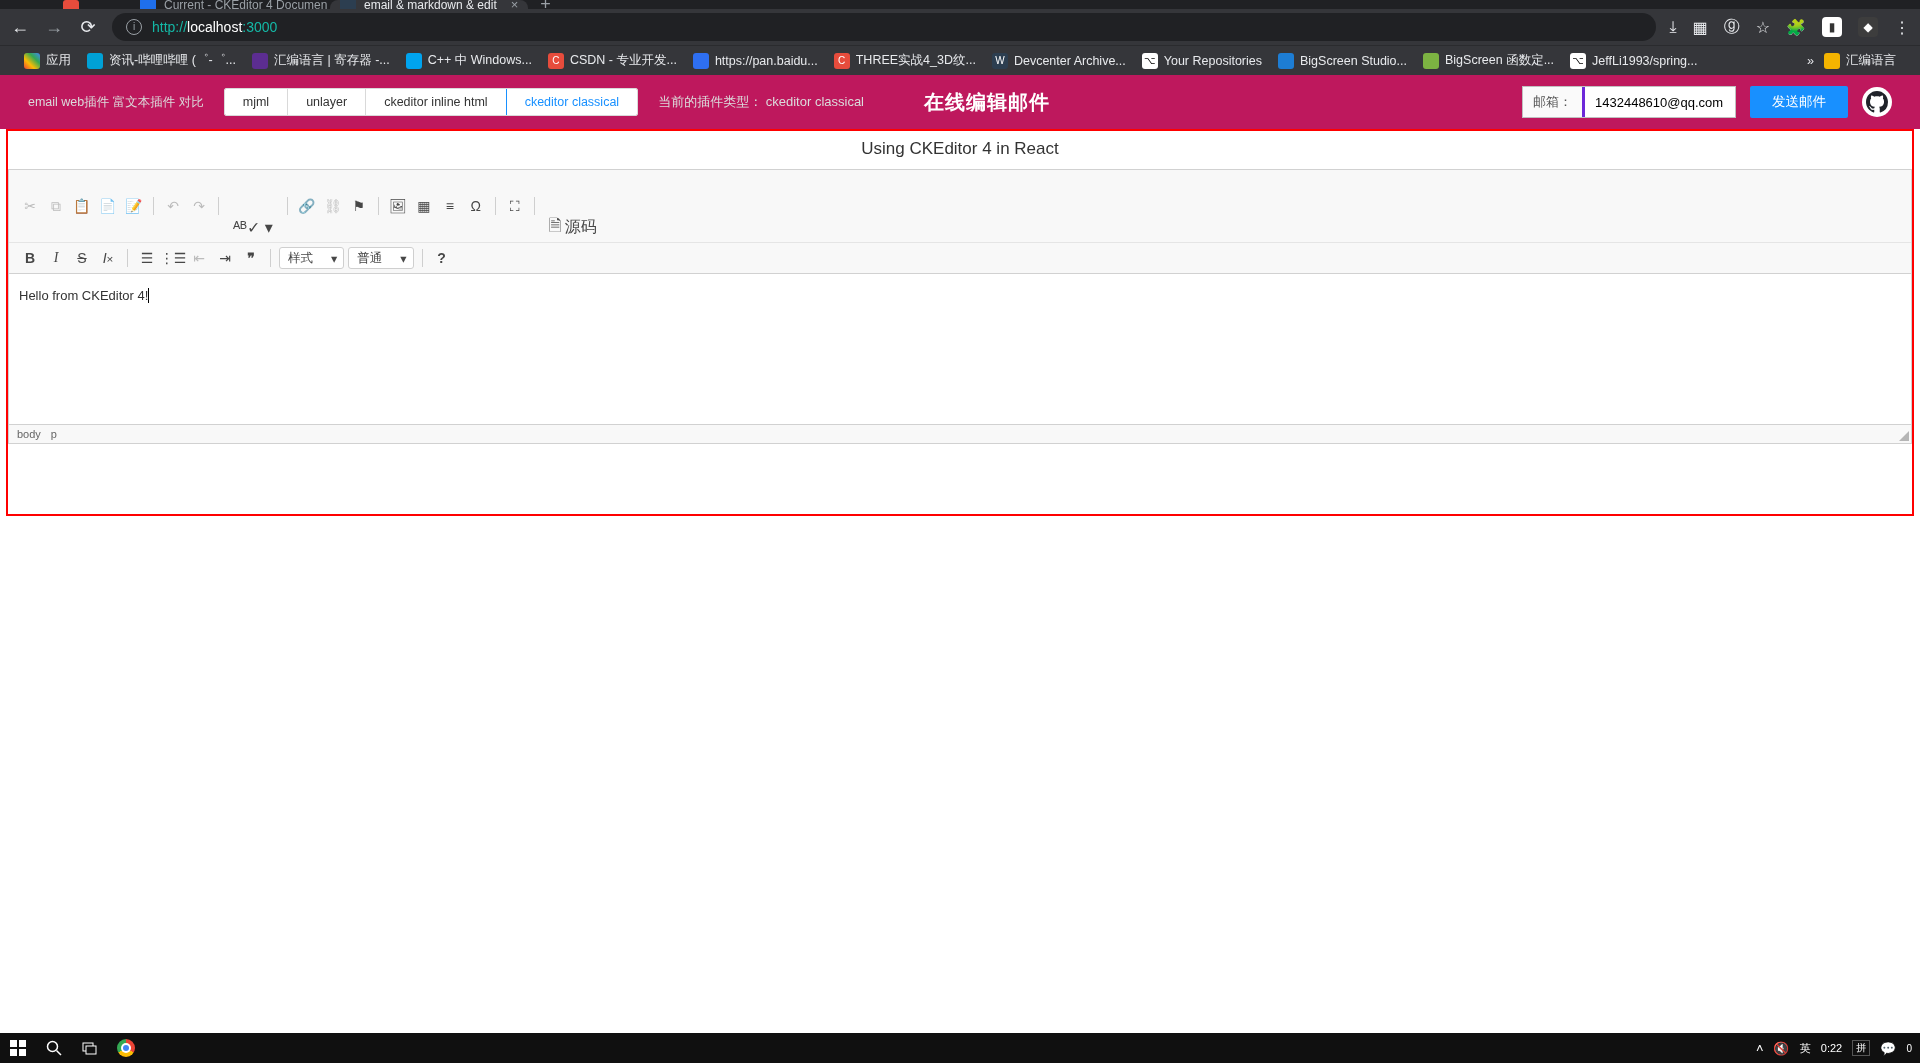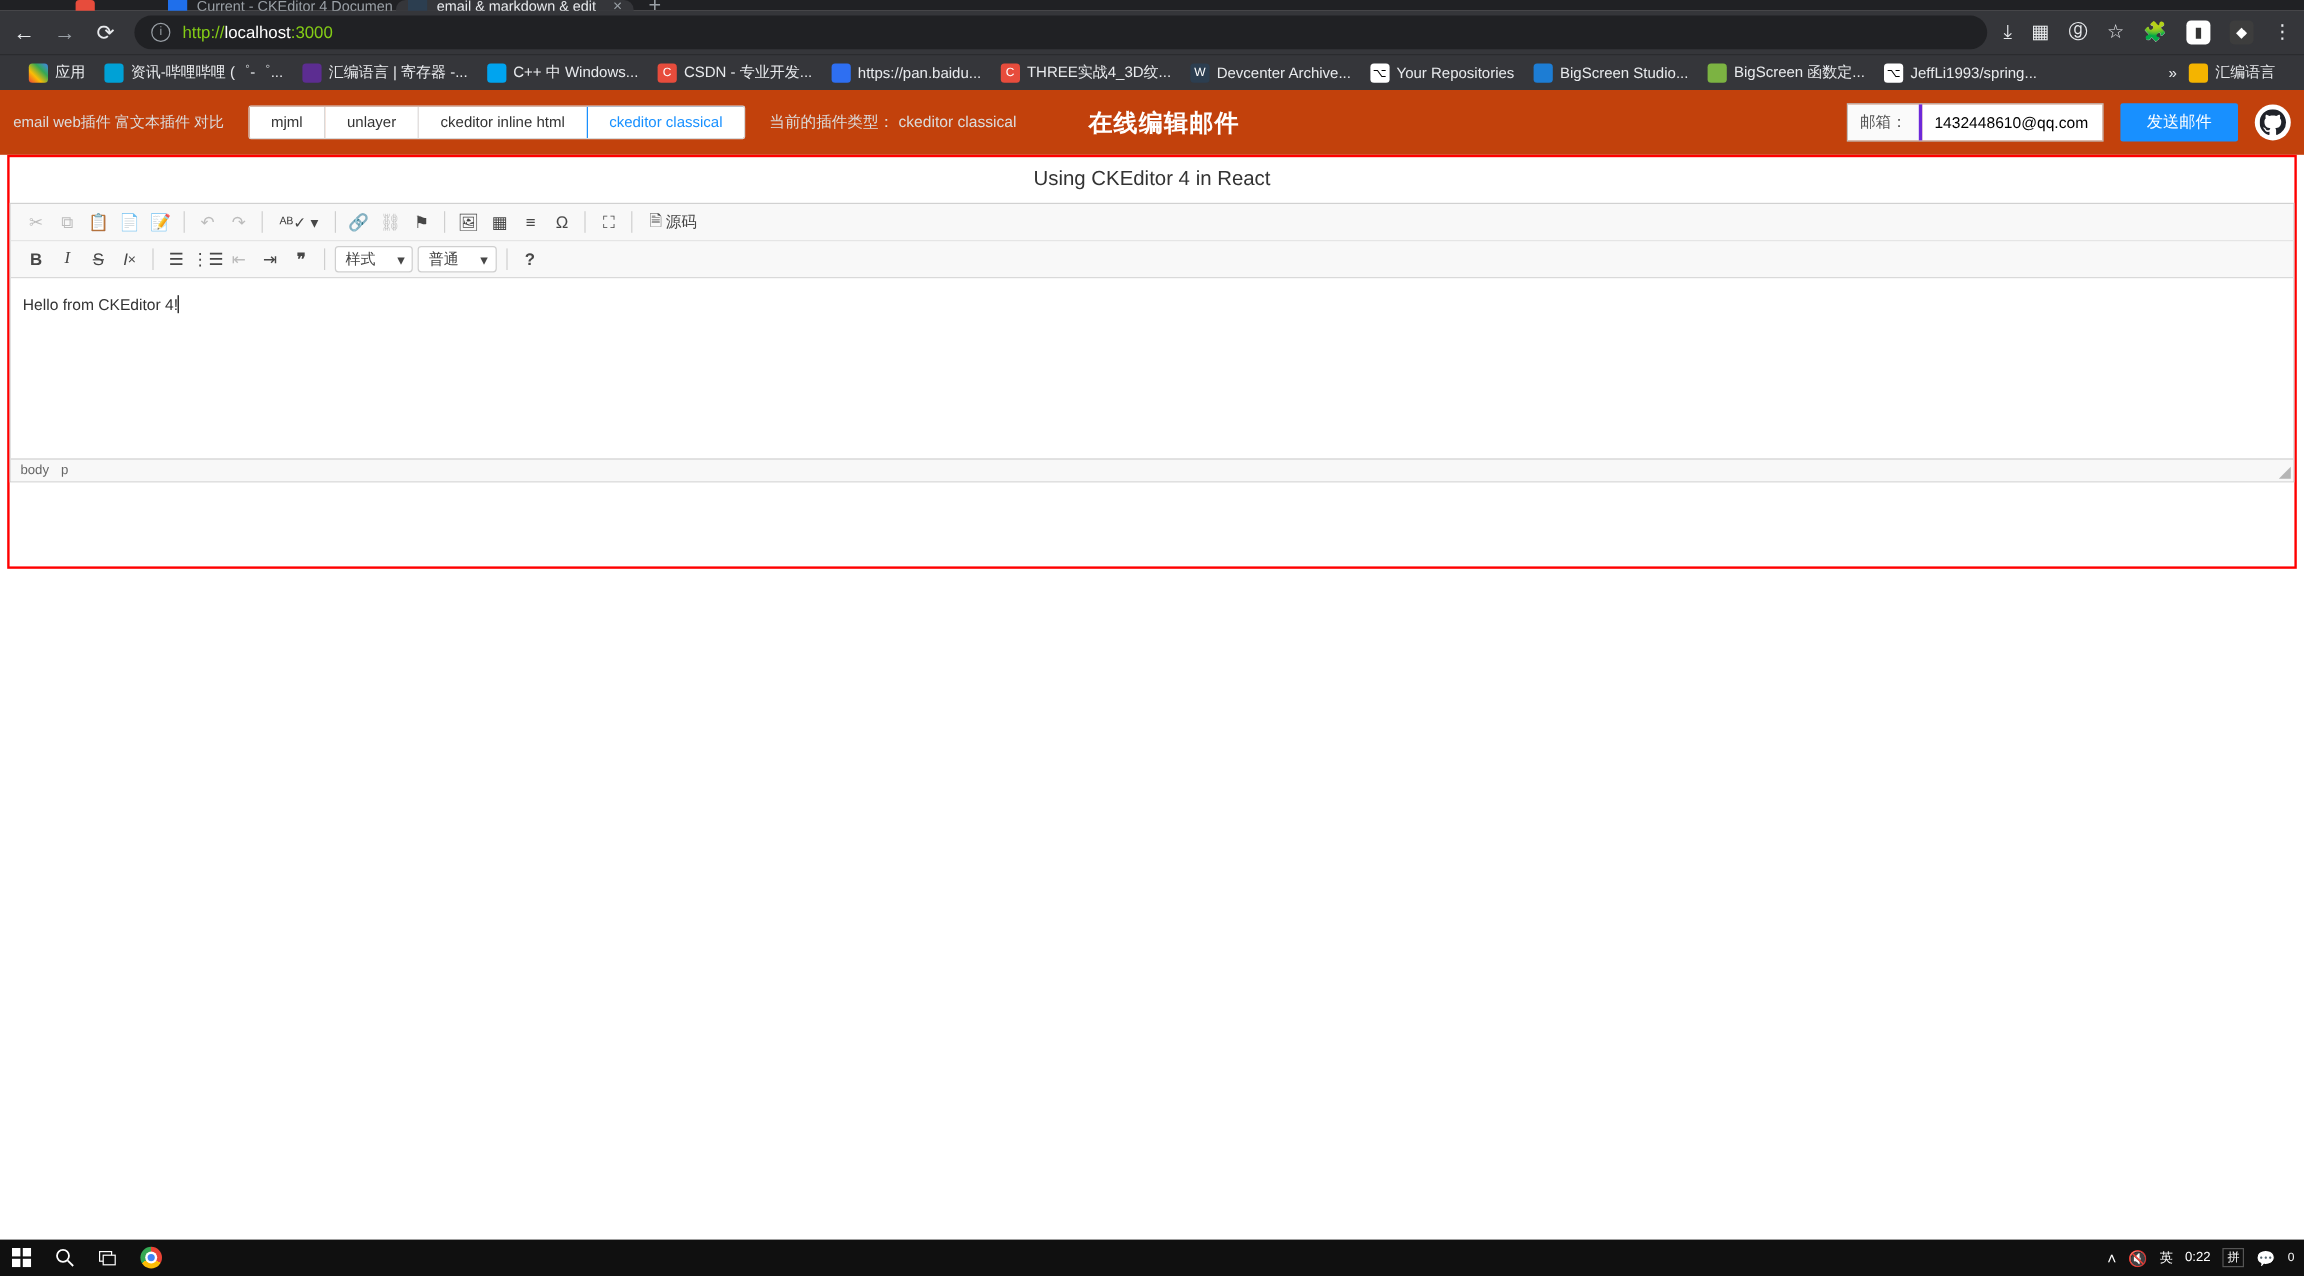--- a/index.html
+++ b/index.html
@@ -13,32 +13,32 @@
   .tab .favicon { width:16px; height:16px; flex:0 0 16px; border-radius:3px;}
   .tab .close { margin-left:6px; color:#9aa0a6; font-size:13px;}
   .new-tab { color:#9aa0a6; padding:0 12px; font-size:18px; line-height:9px;}
 
   .chrome-toolbar { height:36px; background:#35363a; display:flex; align-items:center; padding:0 10px; gap:14px;}
   .chrome-toolbar .nav-ico { color:#9aa0a6; font-size:18px; cursor:pointer; width:20px; text-align:center;}
   .chrome-toolbar .nav-ico.enabled { color:#e8eaed; }
   .addr { flex:1; height:28px; background:#202124; border-radius:14px; display:flex; align-items:center; padding:0 14px; gap:10px;}
   .addr .info { color:#9aa0a6; width:16px; height:16px; border:1.5px solid #9aa0a6; border-radius:50%; font-size:10px; text-align:center; line-height:13px;}
   .addr-text { font-size:14px; color:#fff; }
-  .addr-text .muted{ color:#84cc16; }
+  .addr-text .muted{ color:#14b8a6; }
   .right-icons{ display:flex; gap:16px; align-items:center; color:#e8eaed;}
   .right-icons .ico{ font-size:16px; color:#e8eaed; cursor:pointer;}
   .ext-badge{ width:20px;height:20px;border-radius:4px;display:flex;align-items:center;justify-content:center;font-size:12px;}
 
   .bookmarks-bar{ height:30px; background:#35363a; border-top:1px solid #2a2b2e; display:flex; align-items:center; padding:0 24px; gap:16px; font-size:12.5px; color:#e8eaed;}
   .bm{ display:flex; align-items:center; gap:6px; cursor:pointer; white-space:nowrap;}
   .bm .fav{ width:16px;height:16px;border-radius:3px; background:#666; display:flex;align-items:center;justify-content:center;font-size:10px;}
   .bookmarks-right{ margin-left:auto; display:flex; align-items:center; gap:10px;}
 
   
-  .app-header{ height:54px; background:#c2410c; display:flex; align-items:center; padding:0 11px; gap:20px; color:#fff;}
+  .app-header{ height:54px; background:#be185d; display:flex; align-items:center; padding:0 28px; gap:20px; color:#fff;}
   .app-left-label{ font-size:12.5px; color:#dcdcdc; white-space:nowrap;}
   .plugin-tabs{ display:flex; border:1px solid #d9d9d9; border-radius:2px; overflow:hidden;}
   .ptab{ background:#fff; color:#333; font-size:12.5px; padding:6px 18px; border-right:1px solid #d9d9d9; cursor:pointer;}
   .ptab:last-child{ border-right:none;}
   .ptab.active{ color:#1890ff; border:1px solid #1890ff; margin:-1px; z-index:1; background:#fff;}
   .current-type{ font-size:13px; color:#dcdcdc; white-space:nowrap;}
   .app-title{ font-size:20px; font-weight:700; letter-spacing:1px; margin-left:40px;}
   .app-header-right{ margin-left:auto; display:flex; align-items:center; gap:14px;}
   .email-box{ display:flex; border:1px solid #c0c0c0; height:32px;}
   .email-box .lbl{ background:#fafafa; color:#555; font-size:13px; padding:0 10px; display:flex; align-items:center; border-right:3px solid #6d28d9;}
@@ -51,21 +51,21 @@
   .highlight-box{ border:2.5px solid #ff0000; margin:0 6px 0 6px; padding-bottom:70px;}
   .ck-title{ text-align:center; font-size:17px; font-weight:400; color:#333; padding:8px 0 10px;}
   .ck-wrapper{ border:1px solid #d1d1d1;}
   .ck-toolbar{ background:#f8f8f8; border-bottom:1px solid #d1d1d1;}
   .ck-row{ display:flex; align-items:center; padding:4px 6px; gap:0;}
   .ck-row + .ck-row{ border-top:1px solid #e5e5e5;}
   .tgrp{ display:flex; align-items:center; padding:0 4px; gap:4px;}
   .tsep{ width:1px; height:18px; background:#cfcfcf; margin:0 4px;}
   .tbtn{ width:22px;height:22px;display:flex;align-items:center;justify-content:center;color:#474747;cursor:pointer;font-size:14px;border-radius:3px;}
   .tbtn.dis{ color:#bcbcbc; cursor:default;}
-  .tbtn.wide{ width:auto; padding:0 6px; gap:3px; font-size:13px;}
+  .tbtn.wide{ width:auto; padding:0 6px; gap:3px; font-size:16px;margin-top:42px;}
   .tbtn.combo{ width:auto; border:1px solid #cfcfcf; background:#fff; padding:0 6px 0 8px; height:22px; font-size:12.5px; gap:18px;}
   .tbtn.bold{ font-weight:900;}
   .ck-content{ min-height:150px; padding:14px 10px; font-size:13px; color:#333; background:#fff;}
   .ck-content .cursor{ border-right:1px solid #000; animation:blink 1s steps(1) infinite;}
   @keyframes blink{50%{border-color:transparent}}
   .ck-path{ background:#f8f8f8; border-top:1px solid #d1d1d1; font-size:11px; color:#666; padding:3px 8px; display:flex; align-items:center; gap:10px; position:relative;}
   .ck-path .resizer{ position:absolute; right:2px; bottom:2px; width:0;height:0;border-left:10px solid transparent;border-bottom:10px solid #b5b5b5;}
 
   
   .taskbar{ position:absolute; bottom:0; left:0; right:0; height:30px; background:#101010; display:flex; align-items:center; color:#fff;}

